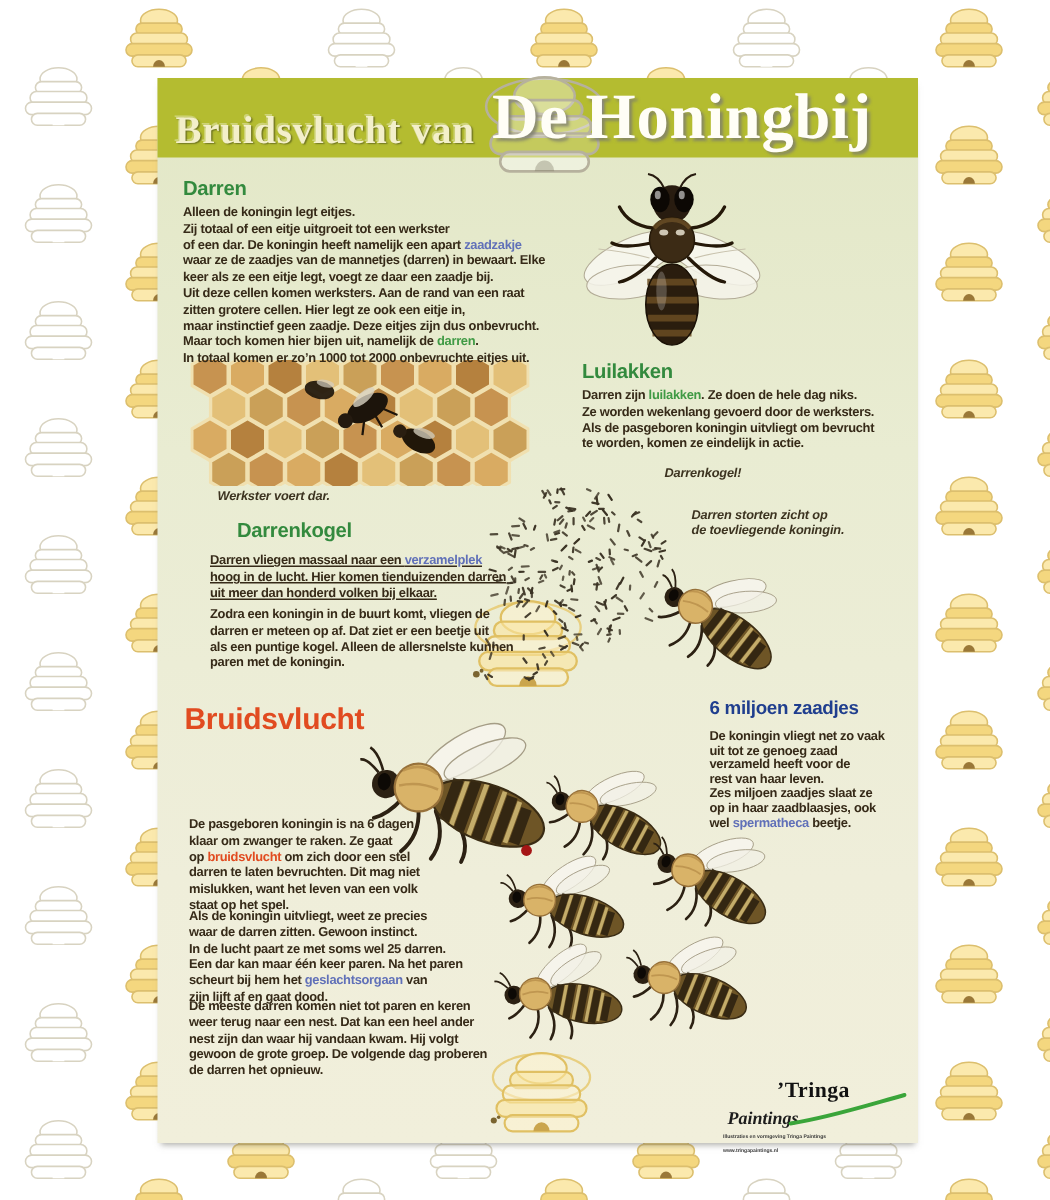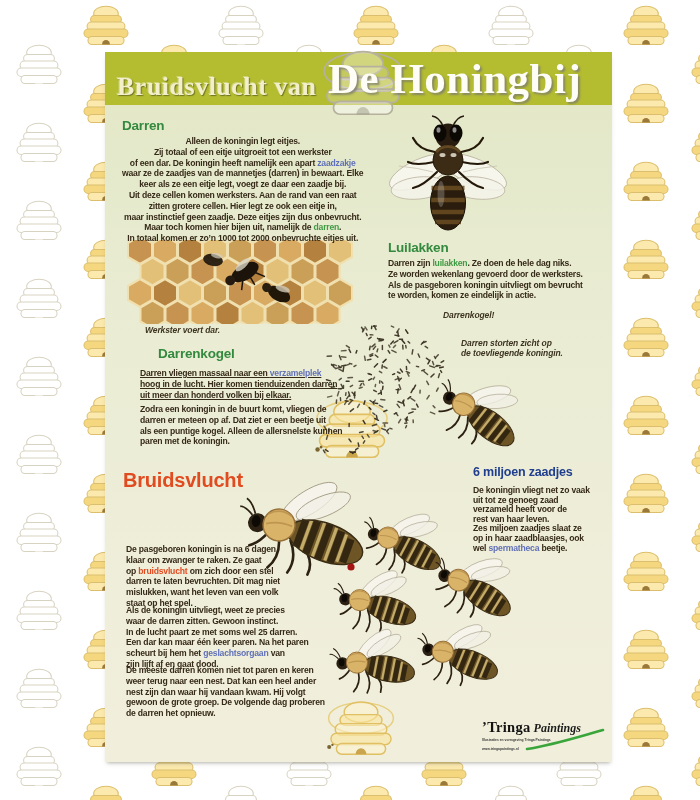--- a/index.html
+++ b/index.html
@@ -27,41 +27,41 @@
   .h-green{position:absolute;z-index:4;font-weight:bold;font-size:13.5px;color:#338a3e;letter-spacing:-.2px;}
   #h-darren{left:17px;top:66px;}
   #h-luilakken{left:283px;top:188px;}
   #h-darrenkogel{left:53px;top:294px;}
   #h-bruidsvlucht{position:absolute;left:18px;top:417px;z-index:4;font-weight:bold;font-size:20px;color:#e14b20;letter-spacing:-.2px;}
   #h-6m{position:absolute;left:368px;top:413px;z-index:4;font-weight:bold;font-size:12.5px;color:#1f3e8e;letter-spacing:-.2px;}
   .para{position:absolute;z-index:4;font-weight:bold;font-size:8.6px;line-height:10.8px;
         color:#362a18;letter-spacing:-.2px;}
   .para .ln{white-space:nowrap;}
   .c-blue{color:#6070b8;}.c-green{color:#3f9a44;}.c-red{color:#e14b20;}
-  #p-darren{left:17px;top:84px;text-align:center;}
+  #p-darren{left:17px;top:84px;}
   #p-luilakken{left:283px;top:206px;}
   #p-dk1{left:35px;top:316px;text-decoration:underline;}
   #p-dk2{left:35px;top:352px;}
   #p-bv1{left:21px;top:492px;}
   #p-bv2{left:21px;top:553px;}
   #p-bv3{left:21px;top:613px;}
   #p-6m{left:368px;top:434px;line-height:9.6px;}
   .cap{position:absolute;z-index:4;font-weight:bold;font-style:italic;font-size:8.5px;line-height:10px;color:#3c3320;letter-spacing:-.1px;}
   #cap-werkster{left:40px;top:273px;}
   #cap-dk{left:338px;top:258px;}
   #cap-storten{left:356px;top:286px;}
   .ill{position:absolute;z-index:3;}
   #ill-drone{left:280px;top:58px;width:126px;height:128px;}
   #ill-comb{left:22px;top:188px;width:226px;height:84px;}
   #ill-swarm{left:210px;top:266px;width:138px;height:142px;}
   #ill-single{left:320px;top:318px;width:112px;height:96px;}
   #ill-pair{left:128px;top:416px;width:200px;height:124px;}
   #ill-bees{left:210px;top:455px;width:300px;height:210px;}
   #footer{position:absolute;left:377px;top:666px;z-index:5;width:125px;}
-  #brand{font-family:"Liberation Serif",serif;font-weight:bold;font-size:14.5px;color:#121212;letter-spacing:.3px;display:inline-block;}
+  #brand{font-family:"Liberation Serif",serif;font-weight:bold;font-size:14.5px;color:#121212;letter-spacing:.3px;display:inline-block;margin-left:36px;}
   #brand2{font-family:"Liberation Serif",serif;font-style:italic;font-weight:bold;font-size:12px;color:#1c1c1c;display:inline-block;margin-left:3px;}
   #swoosh{position:absolute;left:43px;top:10px;width:80px;height:24px;}
   .micro{font-size:8px;line-height:9px;color:#3a3a3a;transform:scale(.42);transform-origin:0 0;white-space:nowrap;font-weight:bold;}
   #credits{margin-top:2px;height:10px;}
 </style>
 </head>
 <body>
 
 <svg width="0" height="0" style="position:absolute" aria-hidden="true">
   <defs>

